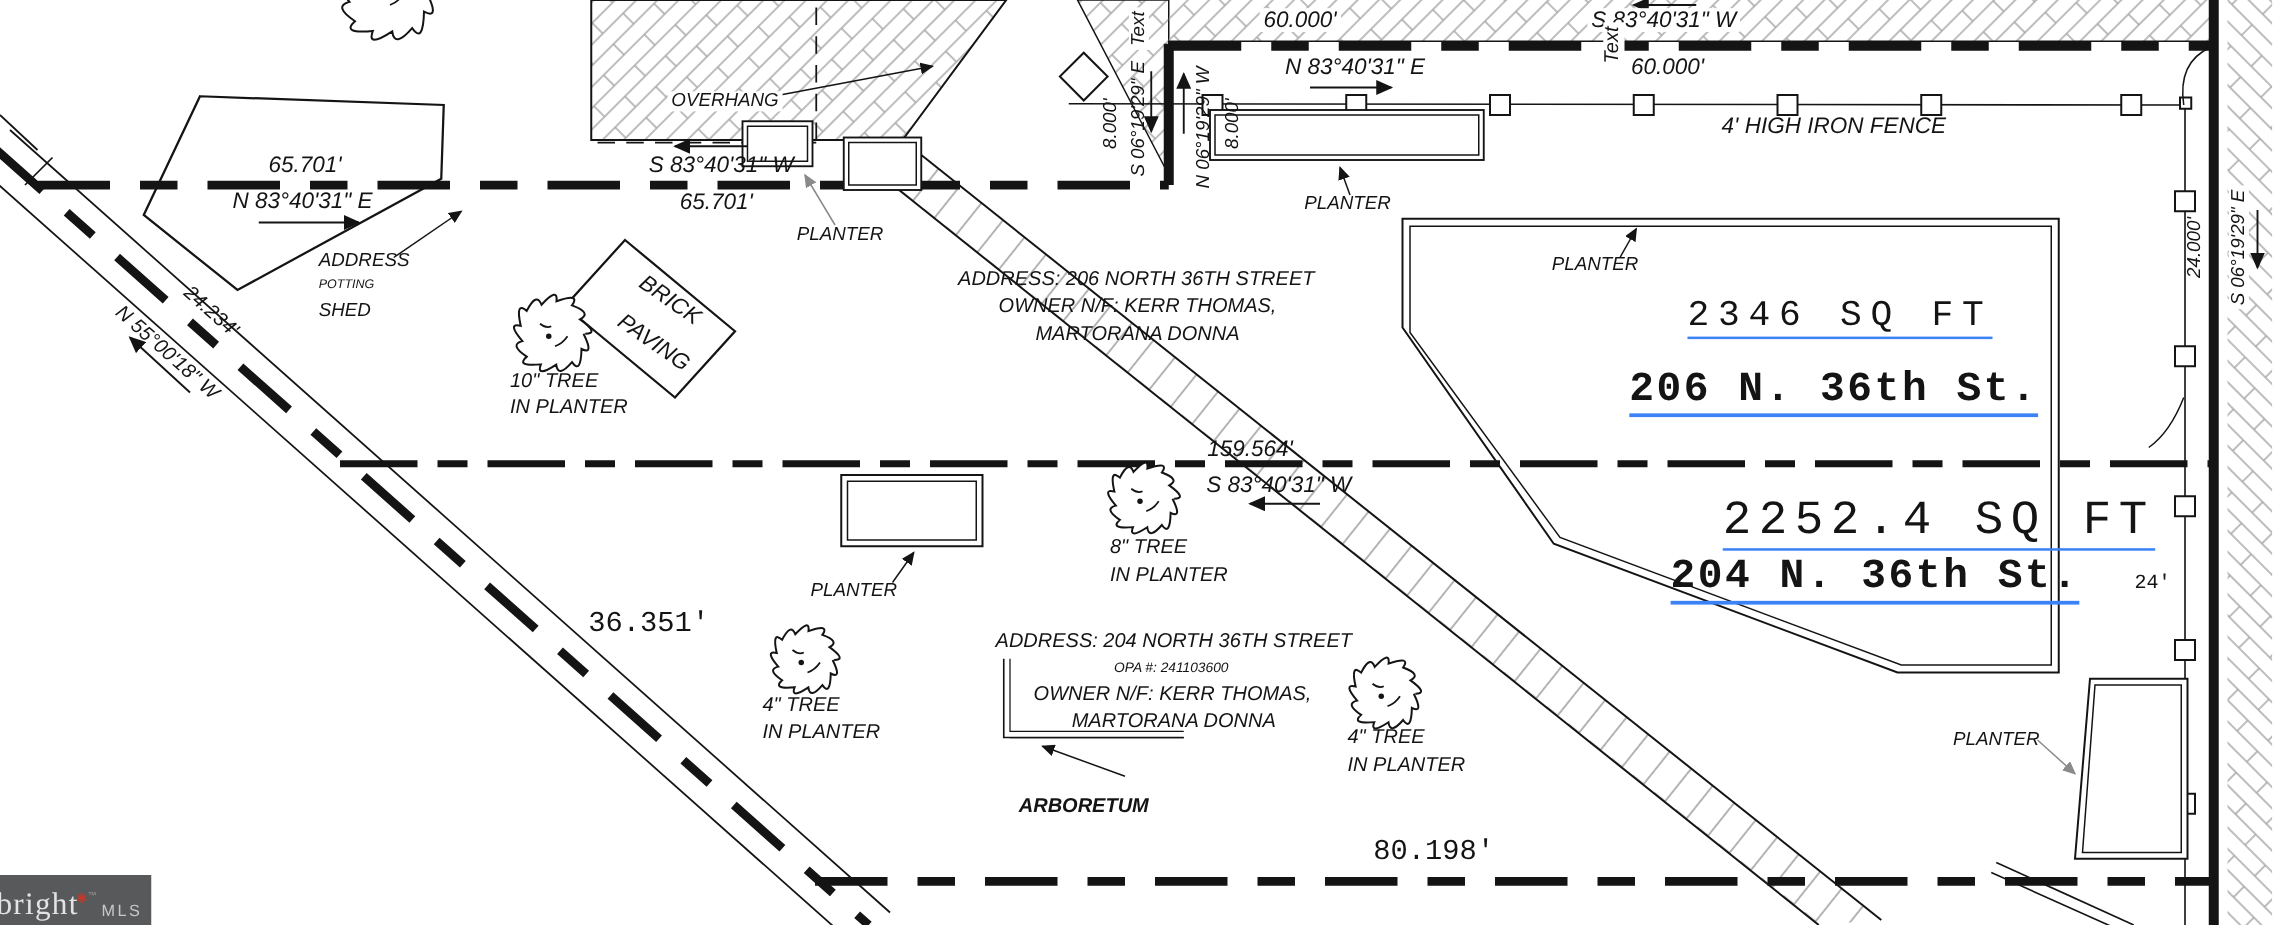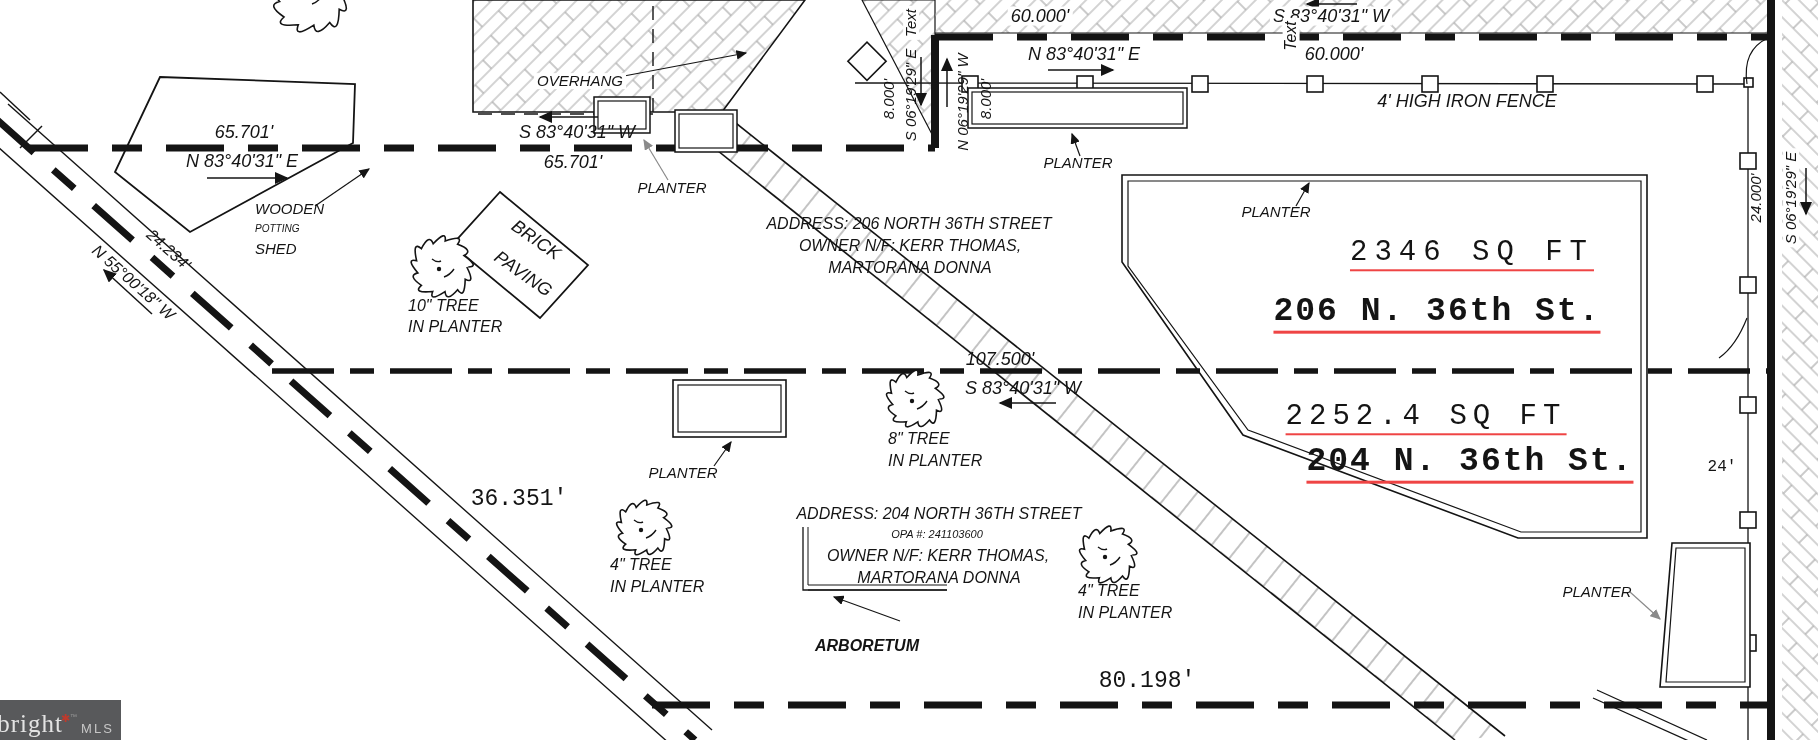--- a/index.html
+++ b/index.html
@@ -5,23 +5,23 @@
   html,body{margin:0;padding:0;background:#fff;}
   #plat{position:relative;width:1818px;height:740px;background:#fff;overflow:hidden;
         font-family:"Liberation Sans",sans-serif;color:#111;}
   #linework{position:absolute;left:0;top:0;}
   .lbl{position:absolute;white-space:pre;line-height:1.05;color:#141414;}
   .lbl.i{font-family:"Liberation Sans",sans-serif;font-style:italic;}
   .lbl.m{font-family:"Liberation Mono","DejaVu Sans Mono",monospace;font-style:normal;}
   .lbl.c{transform:translate(-50%,-50%);}
   .lbl.l{transform:translate(0,-50%);}
   .lbl.bg{background:#fff;padding:0 3px;}
-  .lbl.u{border-bottom:2px solid #ef4444;padding-bottom:1px;}
+  .lbl.u{border-bottom:2px solid #3b82f6;padding-bottom:1px;}
   .lbl.b{font-weight:bold;}
-  .lbl.b.u{border-bottom-width:3px;}
+  .lbl.b.u{border-bottom-width:3px;margin-left:30px;}
   #logo{position:absolute;left:0;top:700px;width:121px;height:52px;background:#58595b;
         display:flex;align-items:center;justify-content:center;gap:4px;}
   #logo .brand{font-family:"Liberation Serif","DejaVu Serif",serif;font-size:25px;color:#e3e3e3;
         letter-spacing:1px;position:relative;top:-2px;}
   #logo .star{color:#c0392b;font-size:11px;position:relative;top:-8px;left:-6px;}
   #logo .tm{color:#9a9a9a;font-size:7px;position:relative;top:-10px;left:-10px;}
   #logo .mls{font-family:"Liberation Sans",sans-serif;font-size:13px;color:#c7c7c7;
         letter-spacing:2px;position:relative;left:-10px;top:2px;}
 </style>
 </head>
@@ -192,41 +192,41 @@
       </g>
 </svg>
 
 <div id="labels">
       <span class="lbl i c" style="left: 244px; top: 132px; font-size: 18px; transform: translate(-50%, -50%);">65.701'</span>
       <span class="lbl i c" style="left: 242px; top: 161px; font-size: 18px; transform: translate(-50%, -50%);">N 83°40'31" E</span>
       <span class="lbl i c" style="left: 577px; top: 132px; font-size: 18px; transform: translate(-50%, -50%);">S 83°40'31" W</span>
       <span class="lbl i c" style="left: 573px; top: 162px; font-size: 18px; transform: translate(-50%, -50%);">65.701'</span>
       <span class="lbl i c bg" style="left: 580px; top: 81px; font-size: 15px; transform: translate(-50%, -50%);">OVERHANG</span>
       <span class="lbl i c" style="left: 672px; top: 188px; font-size: 15px; transform: translate(-50%, -50%);">PLANTER</span>
-      <span class="lbl i l" style="left: 255px; top: 209px; font-size: 15px; transform: translate(0px, -50%);">WOODEN</span>
+      <span class="lbl i l" style="left: 255px; top: 209px; font-size: 15px; transform: translate(0px, -50%);">ADDRESS</span>
       <span class="lbl i l" style="left: 255px; top: 229px; font-size: 10px; transform: translate(0px, -50%);">POTTING</span>
       <span class="lbl i l" style="left: 255px; top: 249px; font-size: 15px; transform: translate(0px, -50%);">SHED</span>
       <span class="lbl i c" style="left: 133px; top: 283px; font-size: 16px; transform: translate(-50%, -50%) rotate(41.5deg);">N 55°00'18" W</span>
       <span class="lbl i c" style="left: 168px; top: 250px; font-size: 16px; transform: translate(-50%, -50%) rotate(41.5deg);">24.234'</span>
       <span class="lbl i c" style="left: 889px; top: 99px; font-size: 15px; transform: translate(-50%, -50%) rotate(-90deg);">8.000'</span>
       <span class="lbl i c" style="left: 911px; top: 95px; font-size: 15px; transform: translate(-50%, -50%) rotate(-90deg);">S 06°19'29" E</span>
       <span class="lbl i c bg" style="left: 911px; top: 23px; font-size: 15px; transform: translate(-50%, -50%) rotate(-90deg);">Text</span>
       <span class="lbl i c" style="left: 963px; top: 102px; font-size: 15px; transform: translate(-50%, -50%) rotate(-90deg);">N 06°19'29" W</span>
       <span class="lbl i c" style="left: 986px; top: 99px; font-size: 15px; transform: translate(-50%, -50%) rotate(-90deg);">8.000'</span>
       <span class="lbl i c bg" style="left: 1040px; top: 16px; font-size: 18px; transform: translate(-50%, -50%);">60.000'</span>
       <span class="lbl i c bg" style="left: 1331px; top: 16px; font-size: 18px; transform: translate(-50%, -50%);">S 83°40'31" W</span>
       <span class="lbl i c bg" style="left: 1291px; top: 36px; font-size: 16px; transform: translate(-50%, -50%) rotate(-90deg);">Text</span>
       <span class="lbl i c" style="left: 1084px; top: 54px; font-size: 18px; transform: translate(-50%, -50%);">N 83°40'31" E</span>
       <span class="lbl i c" style="left: 1334px; top: 54px; font-size: 18px; transform: translate(-50%, -50%);">60.000'</span>
       <span class="lbl i c" style="left: 1467px; top: 101px; font-size: 18px; transform: translate(-50%, -50%);">4' HIGH IRON FENCE</span>
       <span class="lbl i c" style="left: 1078px; top: 163px; font-size: 15px; transform: translate(-50%, -50%);">PLANTER</span>
       <span class="lbl i c" style="left: 1276px; top: 212px; font-size: 15px; transform: translate(-50%, -50%);">PLANTER</span>
       <span class="lbl i c" style="left: 1756px; top: 198px; font-size: 15px; transform: translate(-50%, -50%) rotate(-90deg);">24.000'</span>
       <span class="lbl i c bg" style="left: 1791px; top: 198px; font-size: 15px; transform: translate(-50%, -50%) rotate(-90deg);">S 06°19'29" E</span>
-      <span class="lbl i c" style="left: 1000px; top: 359px; font-size: 18px; transform: translate(-50%, -50%);">107.500'</span>
+      <span class="lbl i c" style="left: 1000px; top: 359px; font-size: 18px; transform: translate(-50%, -50%);">159.564'</span>
       <span class="lbl i c" style="left: 1023px; top: 388px; font-size: 18px; transform: translate(-50%, -50%);">S 83°40'31" W</span>
       <span class="lbl i c" style="left: 909px; top: 224px; font-size: 16px; transform: translate(-50%, -50%);">ADDRESS: 206 NORTH 36TH STREET</span>
       <span class="lbl i c" style="left: 910px; top: 246px; font-size: 16px; transform: translate(-50%, -50%);">OWNER N/F: KERR THOMAS,</span>
       <span class="lbl i c" style="left: 910px; top: 268px; font-size: 16px; transform: translate(-50%, -50%);">MARTORANA DONNA</span>
       <span class="lbl i l" style="left: 408px; top: 306px; font-size: 16px; transform: translate(0px, -50%);">10" TREE</span>
       <span class="lbl i l" style="left: 408px; top: 327px; font-size: 16px; transform: translate(0px, -50%);">IN PLANTER</span>
       <span class="lbl i c" style="left: 536px; top: 240px; font-size: 18px; transform: translate(-50%, -50%) rotate(35deg);">BRICK</span>
       <span class="lbl i c" style="left: 523px; top: 274px; font-size: 18px; transform: translate(-50%, -50%) rotate(35deg);">PAVING</span>
       <span class="lbl i c" style="left: 683px; top: 473px; font-size: 15px; transform: translate(-50%, -50%);">PLANTER</span>
       <span class="lbl i l" style="left: 888px; top: 439px; font-size: 16px; transform: translate(0px, -50%);">8" TREE</span>
@@ -239,21 +239,21 @@
       <span class="lbl i l" style="left: 610px; top: 587px; font-size: 16px; transform: translate(0px, -50%);">IN PLANTER</span>
       <span class="lbl i l" style="left: 815px; top: 646px; font-size: 16px; transform: translate(0px, -50%); font-weight: bold;">ARBORETUM</span>
       <span class="lbl i l" style="left: 1078px; top: 591px; font-size: 16px; transform: translate(0px, -50%);">4" TREE</span>
       <span class="lbl i l" style="left: 1078px; top: 613px; font-size: 16px; transform: translate(0px, -50%);">IN PLANTER</span>
       <span class="lbl i c" style="left: 1597px; top: 592px; font-size: 15px; transform: translate(-50%, -50%);">PLANTER</span>
       <span class="lbl m c" style="left: 519px; top: 499px; font-size: 23px; transform: translate(-50%, -50%);">36.351'</span>
       <span class="lbl m c" style="left: 1147px; top: 681px; font-size: 23px; transform: translate(-50%, -50%);">80.198'</span>
       <span class="lbl m c" style="left: 1722px; top: 467px; font-size: 16px; transform: translate(-50%, -50%);">24'</span>
       <span class="lbl m c u" style="left: 1472px; top: 255px; font-size: 29px; letter-spacing: 7px; transform: translate(-50%, -50%);">2346 SQ FT</span>
       <span class="lbl m c u b" style="left: 1437px; top: 314px; font-size: 33px; letter-spacing: 2px; transform: translate(-50%, -50%);">206 N. 36th St.</span>
-      <span class="lbl m c u" style="left: 1426px; top: 419px; font-size: 29px; letter-spacing: 6px; transform: translate(-50%, -50%);">2252.4 SQ FT</span>
+      <span class="lbl m c u" style="left: 1551px; top: 419px; font-size: 38px; letter-spacing: 6px; transform: translate(-50%, -50%);">2252.4 SQ FT</span>
       <span class="lbl m c u b" style="left: 1470px; top: 464px; font-size: 33px; letter-spacing: 2px; transform: translate(-50%, -50%);">204 N. 36th St.</span>
     </div>
 
 <div id="logo">
   <span class="brand">bright</span>
   <span class="star">✱</span>
   <span class="tm">™</span>
   <span class="mls">MLS</span>
 </div>
 

